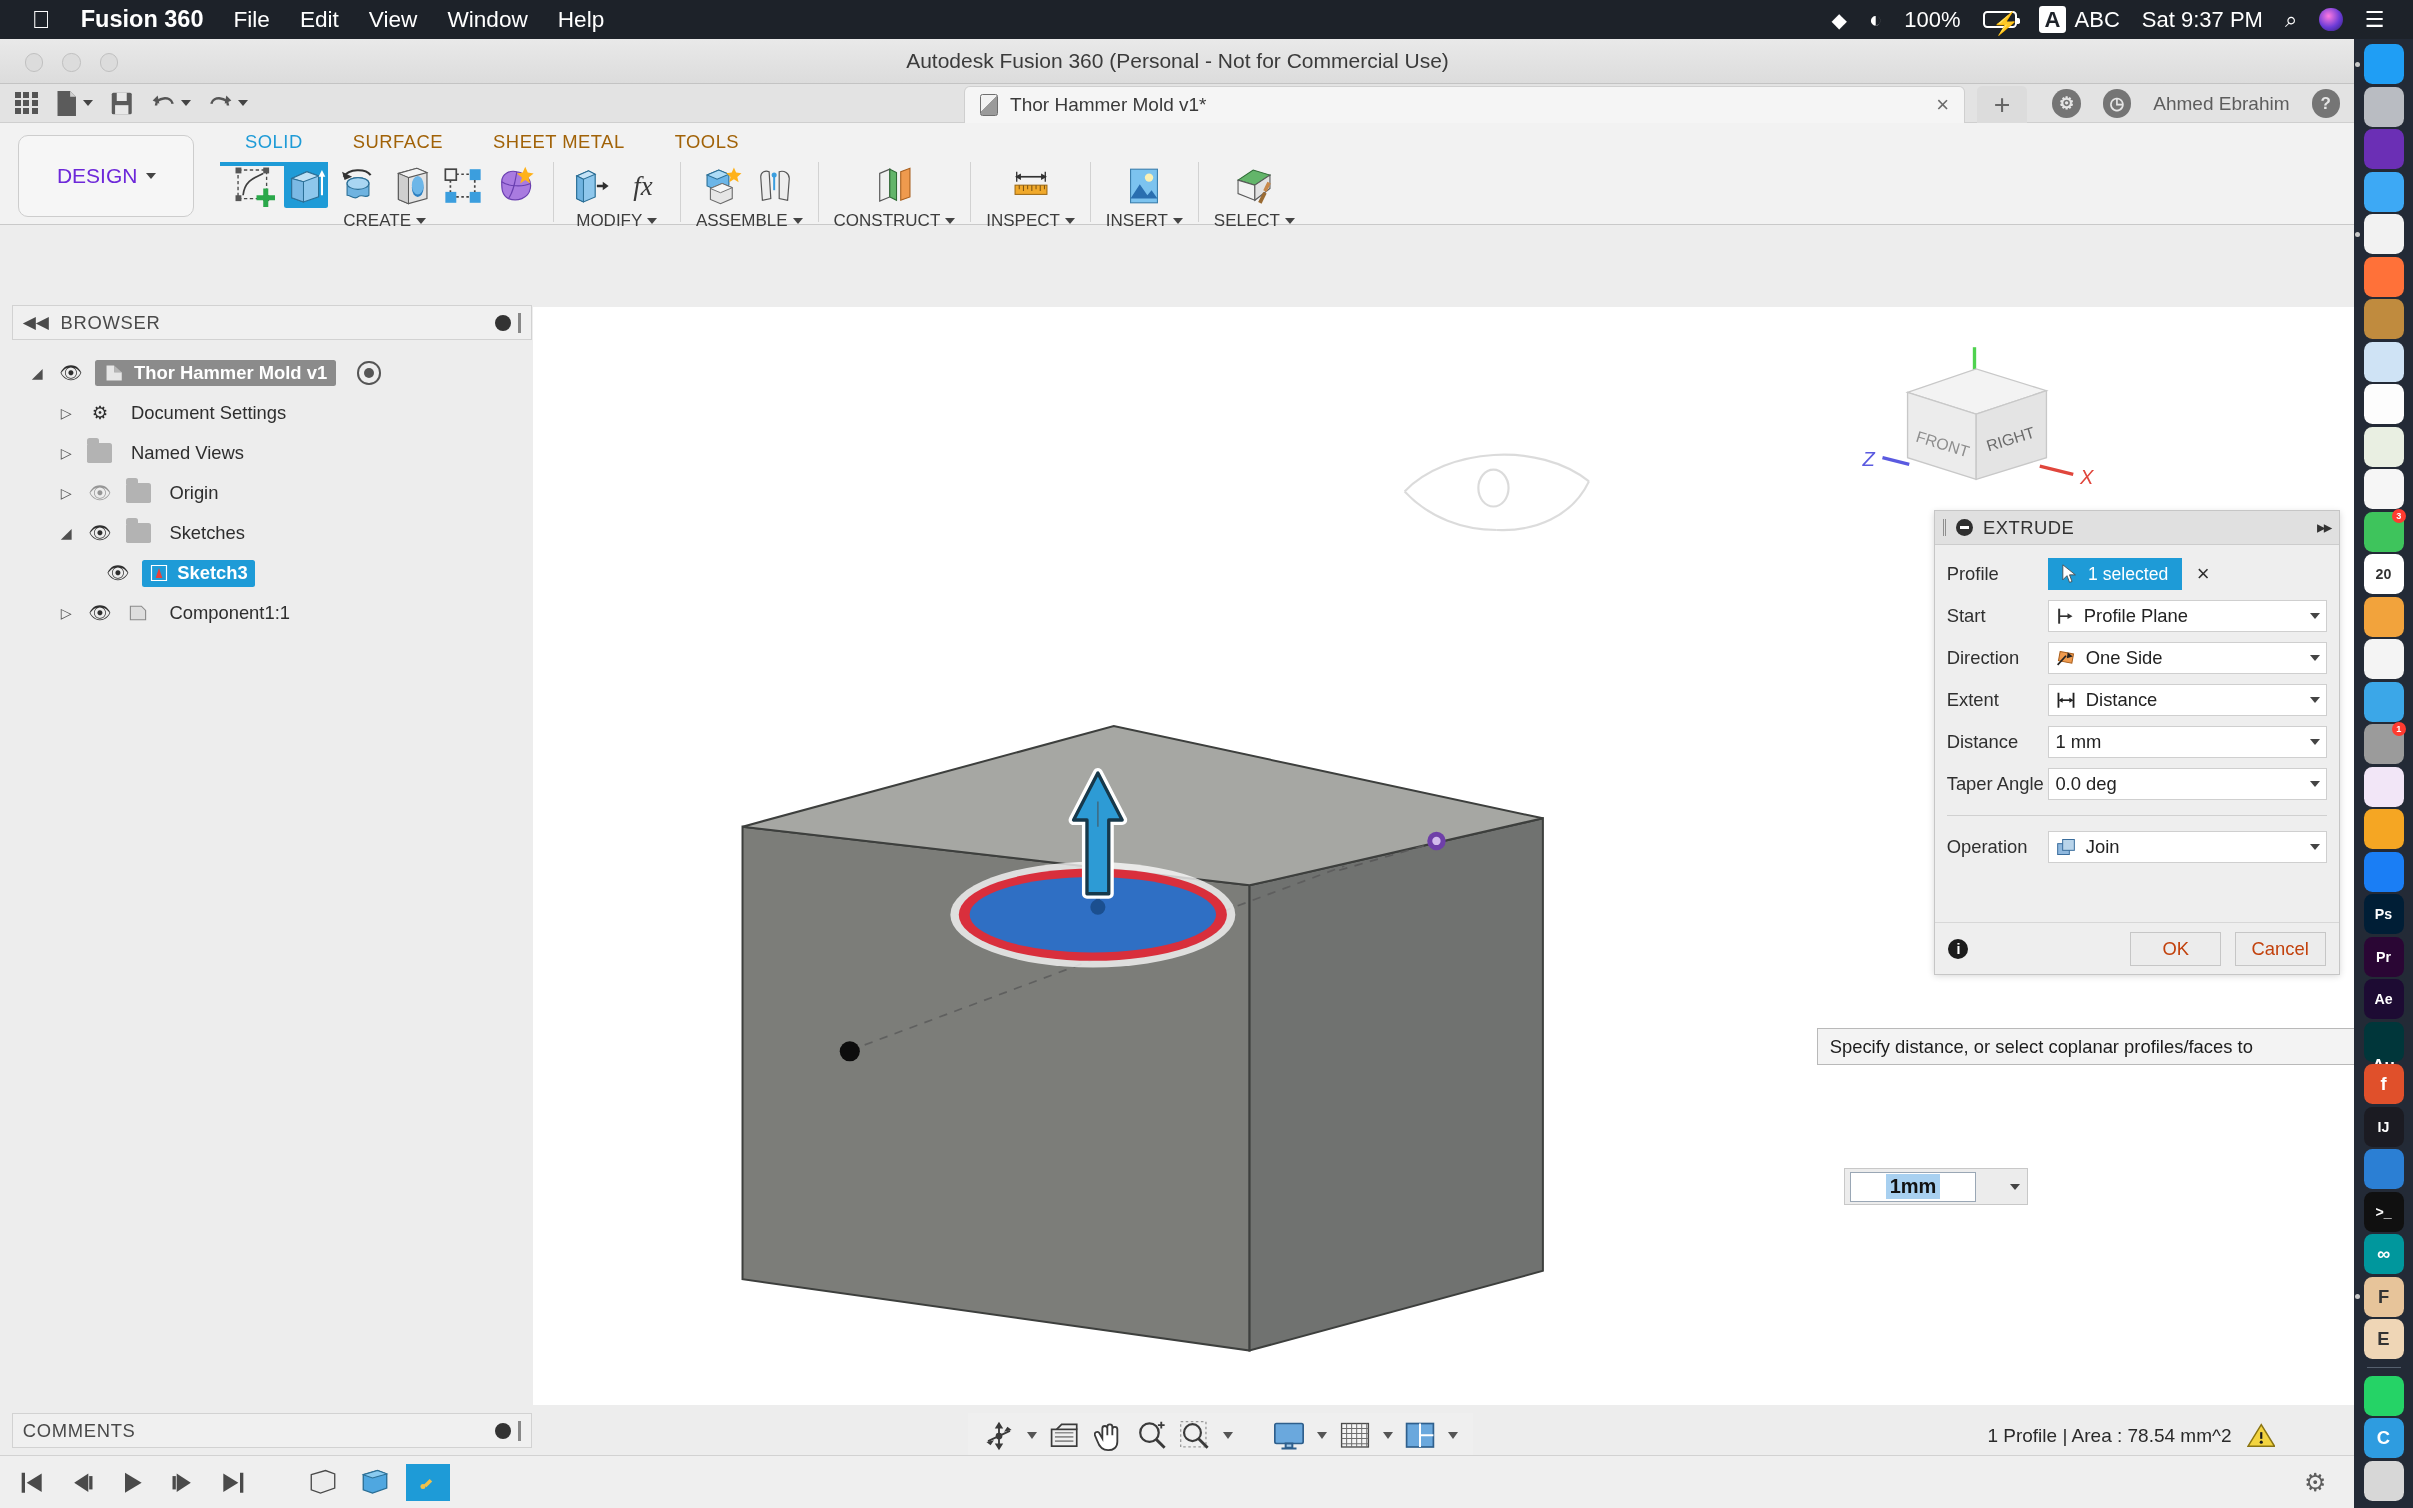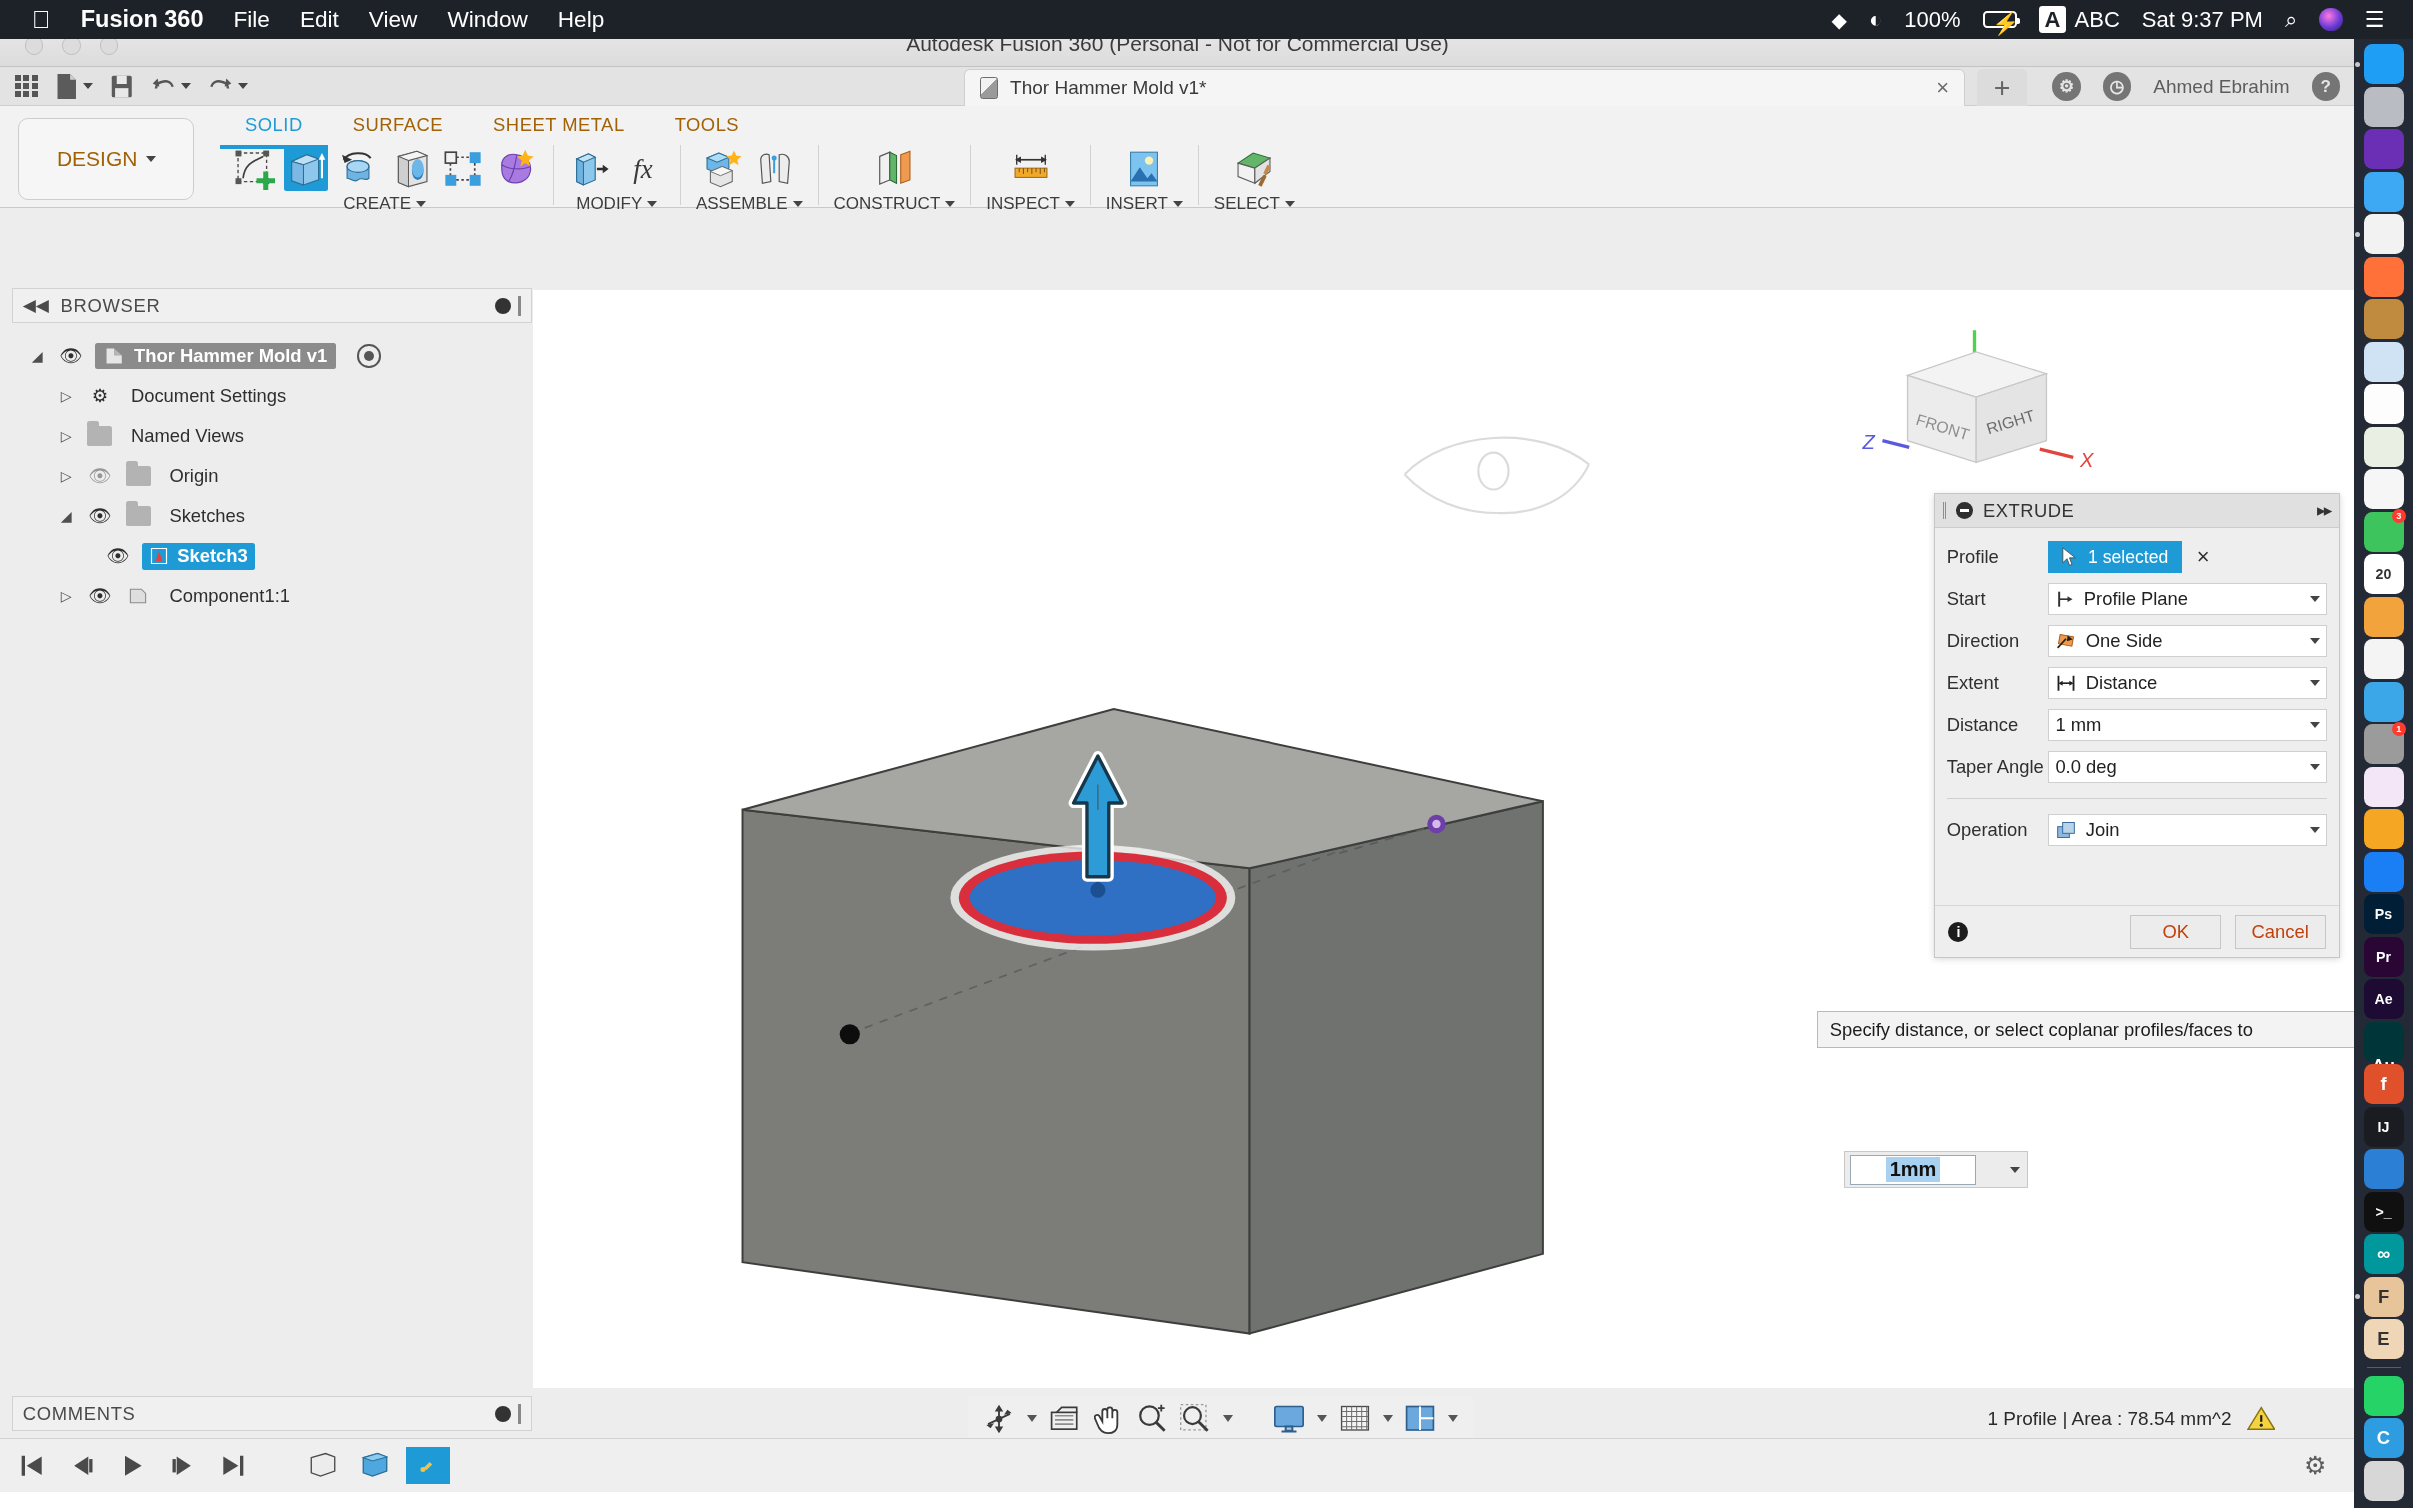--- a/index.html
+++ b/index.html
@@ -28,21 +28,21 @@
   .battery { display:inline-flex; align-items:center; gap:6.7px; }
   .battshell { width:34px; height:17.6px; border:2.1px solid #fff; border-radius:4.2px; position:relative; display:inline-block;}
   .battshell::after { content:""; position:absolute; right:-5.9px; top:5px; width:3.4px; height:6.7px; background:#fff; border-radius:0 1.7px 1.7px 0;}
   .battbolt { position:absolute; left:7.5px; top:-1.7px; font-size:16px; color:#fff; }
   .wifi-ico { font-size: 22.6px; }
   .siri { width:23.5px;height:23.5px;border-radius:50%;
     background: radial-gradient(circle at 40% 35%, #ff7ae0, #6a3bd6 55%, #2b1e6b); display:inline-block;}
 
   
   .winframe {
-    position: absolute; left: 0; top: 22px; width: 2355px; height: 1470px;
+    position: absolute; left: 0; top: 39px; width: 2355px; height: 1470px;
     background: #ededed; overflow: hidden;
   }
   .titlebar {
     position: absolute; left:0; top:0; width: 2355px; height: 45px;
     background: linear-gradient(#e9e9e9, #dcdcdc);
     border-bottom: 0.8px solid #c3c3c3;
     display:flex; align-items:center; justify-content:center;
   }
   .titlebar .wtitle { font-size: 21px; color: #3b3b3b; }
   .traffic { position:absolute; left: 25px; top: 14.2px; display:flex; gap: 19px; }
@@ -86,21 +86,21 @@
     align-items:center; gap:22px; color:#5d5d5d; font-size:19px; }
   .circ-fill { width:28.5px;height:28.5px;border-radius:50%;background:#757575;color:#e6e6e6;
     display:inline-flex;align-items:center;justify-content:center;font-size:17px;font-weight:bold;}
 
   
   .ribbon { position:absolute; left:0; top:84px; width:2355px; height:102px;
             background:#f2f2f2; border-bottom:0.8px solid #c9c9c9; }
   .designbtn { position:absolute; left:18.4px; top:11.7px; width:176px; height:82px;
     border:0.8px solid #cdcdcd; border-radius:10px; background:#f6f6f6;
     display:flex; align-items:center; justify-content:center; gap:8.4px;
-    font-size:21px; color:#a16207; }
+    font-size:21px; color:#6d28d9; }
   .wstabs { position:absolute; left:220px; top:3.4px; display:flex; gap:0; }
   .wstab { font-size:18.4px; color:#a16207; padding:5px 25px 8.4px 25px; letter-spacing:0.5px; }
   .wstab.active { color:#1e9bd7; border-bottom:4.2px solid #1e9bd7; }
   .ribgroups { position:absolute; left:220px; top:39px; display:flex; align-items:flex-start; height:64px;}
   .rgroup { display:flex; flex-direction:column; align-items:center;
             padding:0 11.7px; position:relative; }
   .rgroup .icons { display:flex; align-items:center; gap:8.4px; height:47px; }
   .rgroup .glabel { font-size:17px; color:#3d3d3d; display:flex; align-items:center; gap:5px; margin-top:1.7px;}
   .divider { width:0.8px; height:60px; background:#d2d2d2; margin:0 3.4px; }
   .ribicon { width:44px; height:44px; display:flex; align-items:center; justify-content:center; }

